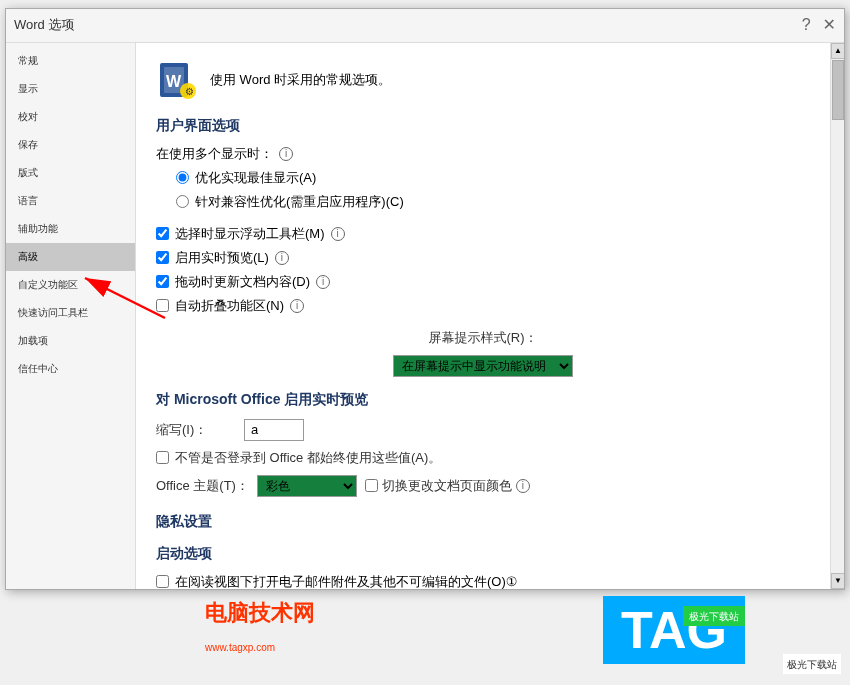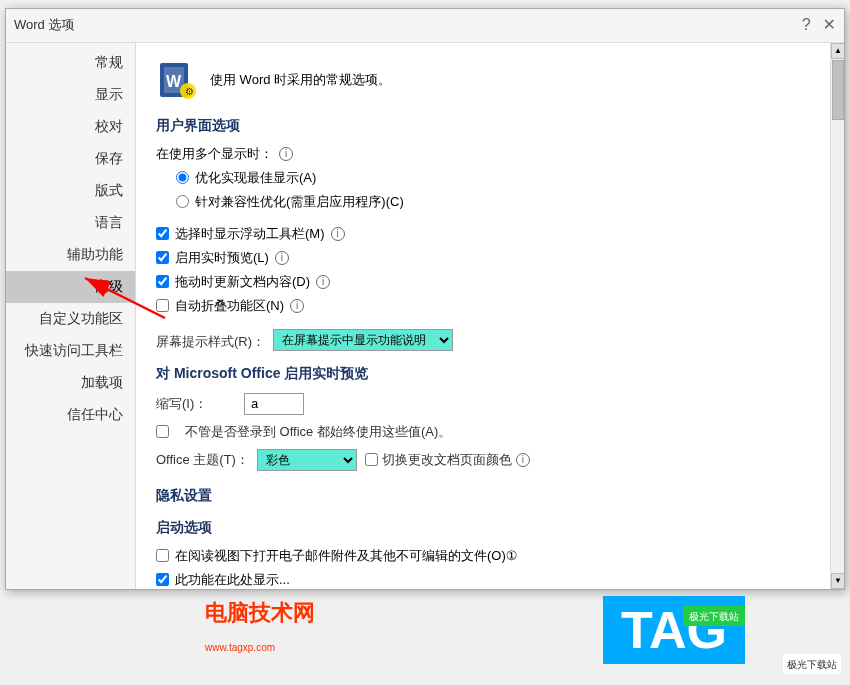--- a/index.html
+++ b/index.html
@@ -57,23 +57,22 @@
       border-right: 1px solid #ddd;
       padding: 4px 0;
       flex-shrink: 0;
       overflow-y: auto;
     }
 
     .sidebar-item {
       padding: 7px 12px;
       cursor: pointer;
       color: #333;
-      font-size: 14px;
+      font-size: 10px;
       white-space: nowrap;
-      text-align: right;
     }
 
     .sidebar-item.active {
       background: #d0d0d0;
       color: #000;
     }
 
     .sidebar-item.highlighted {
       background: #c8c8c8;
     }
@@ -143,34 +142,35 @@
       cursor: help;
       flex-shrink: 0;
     }
 
     .indented {
       padding-left: 20px;
     }
 
     .dropdown-row {
       display: flex;
-      align-items: flex-end;
+      align-items: center;
       margin-bottom: 10px;
       gap: 8px;
+      flex-direction: column;
     }
 
     .dropdown-row label {
       font-size: 13px;
       color: #333;
       flex-shrink: 0;
     }
 
     select {
       border: 1px solid #999;
-      background: #5eead4;
+      background: #15803d;
       font-size: 12px;
       padding: 2px 4px;
       cursor: pointer;
       height: 22px;
     }
 
     .select-wide {
       width: 180px;
     }
 
@@ -201,21 +201,21 @@
       padding: 2px 6px;
       font-size: 13px;
       height: 22px;
       width: 220px;
     }
 
     .not-login-row {
       display: flex;
       align-items: center;
       margin-bottom: 8px;
-      gap: 16px;
+      gap: 6px;
       font-size: 13px;
       color: #333;
     }
 
     .theme-row {
       display: flex;
       align-items: center;
       gap: 8px;
       margin-bottom: 10px;
     }

